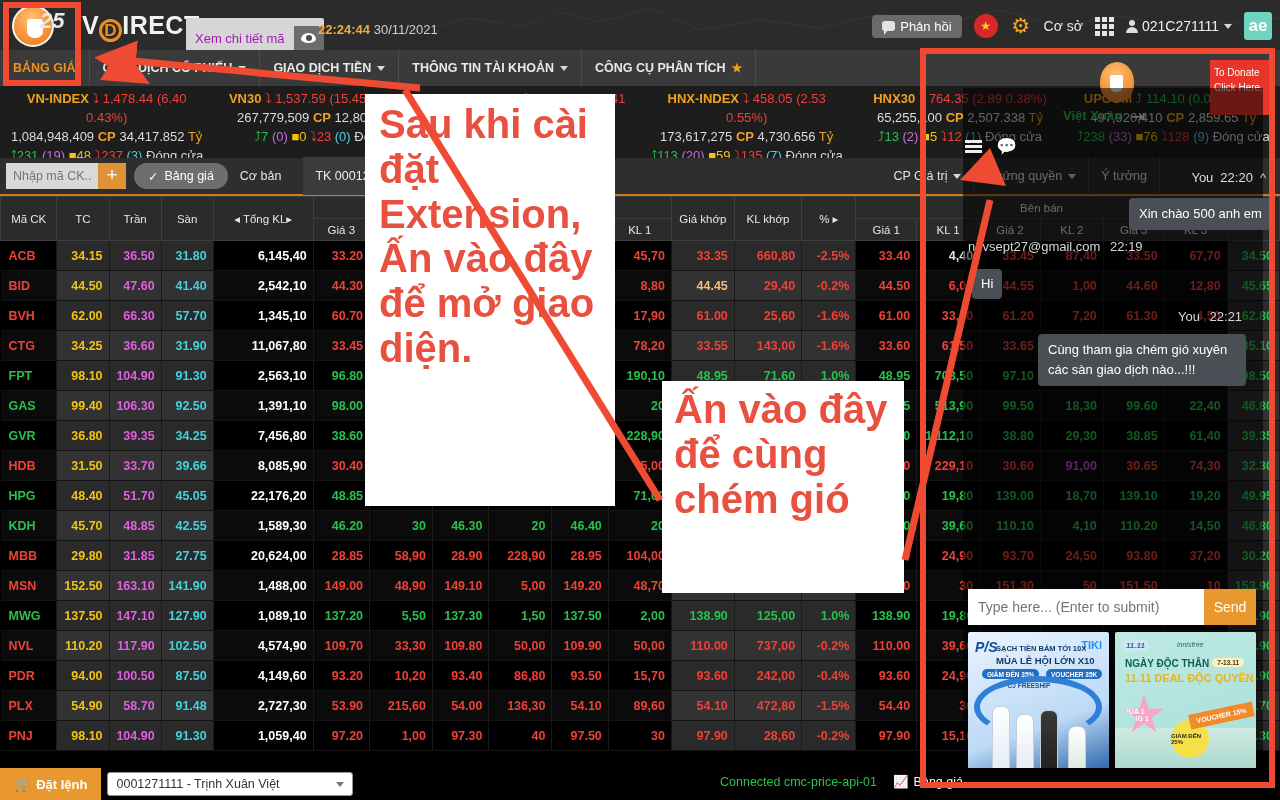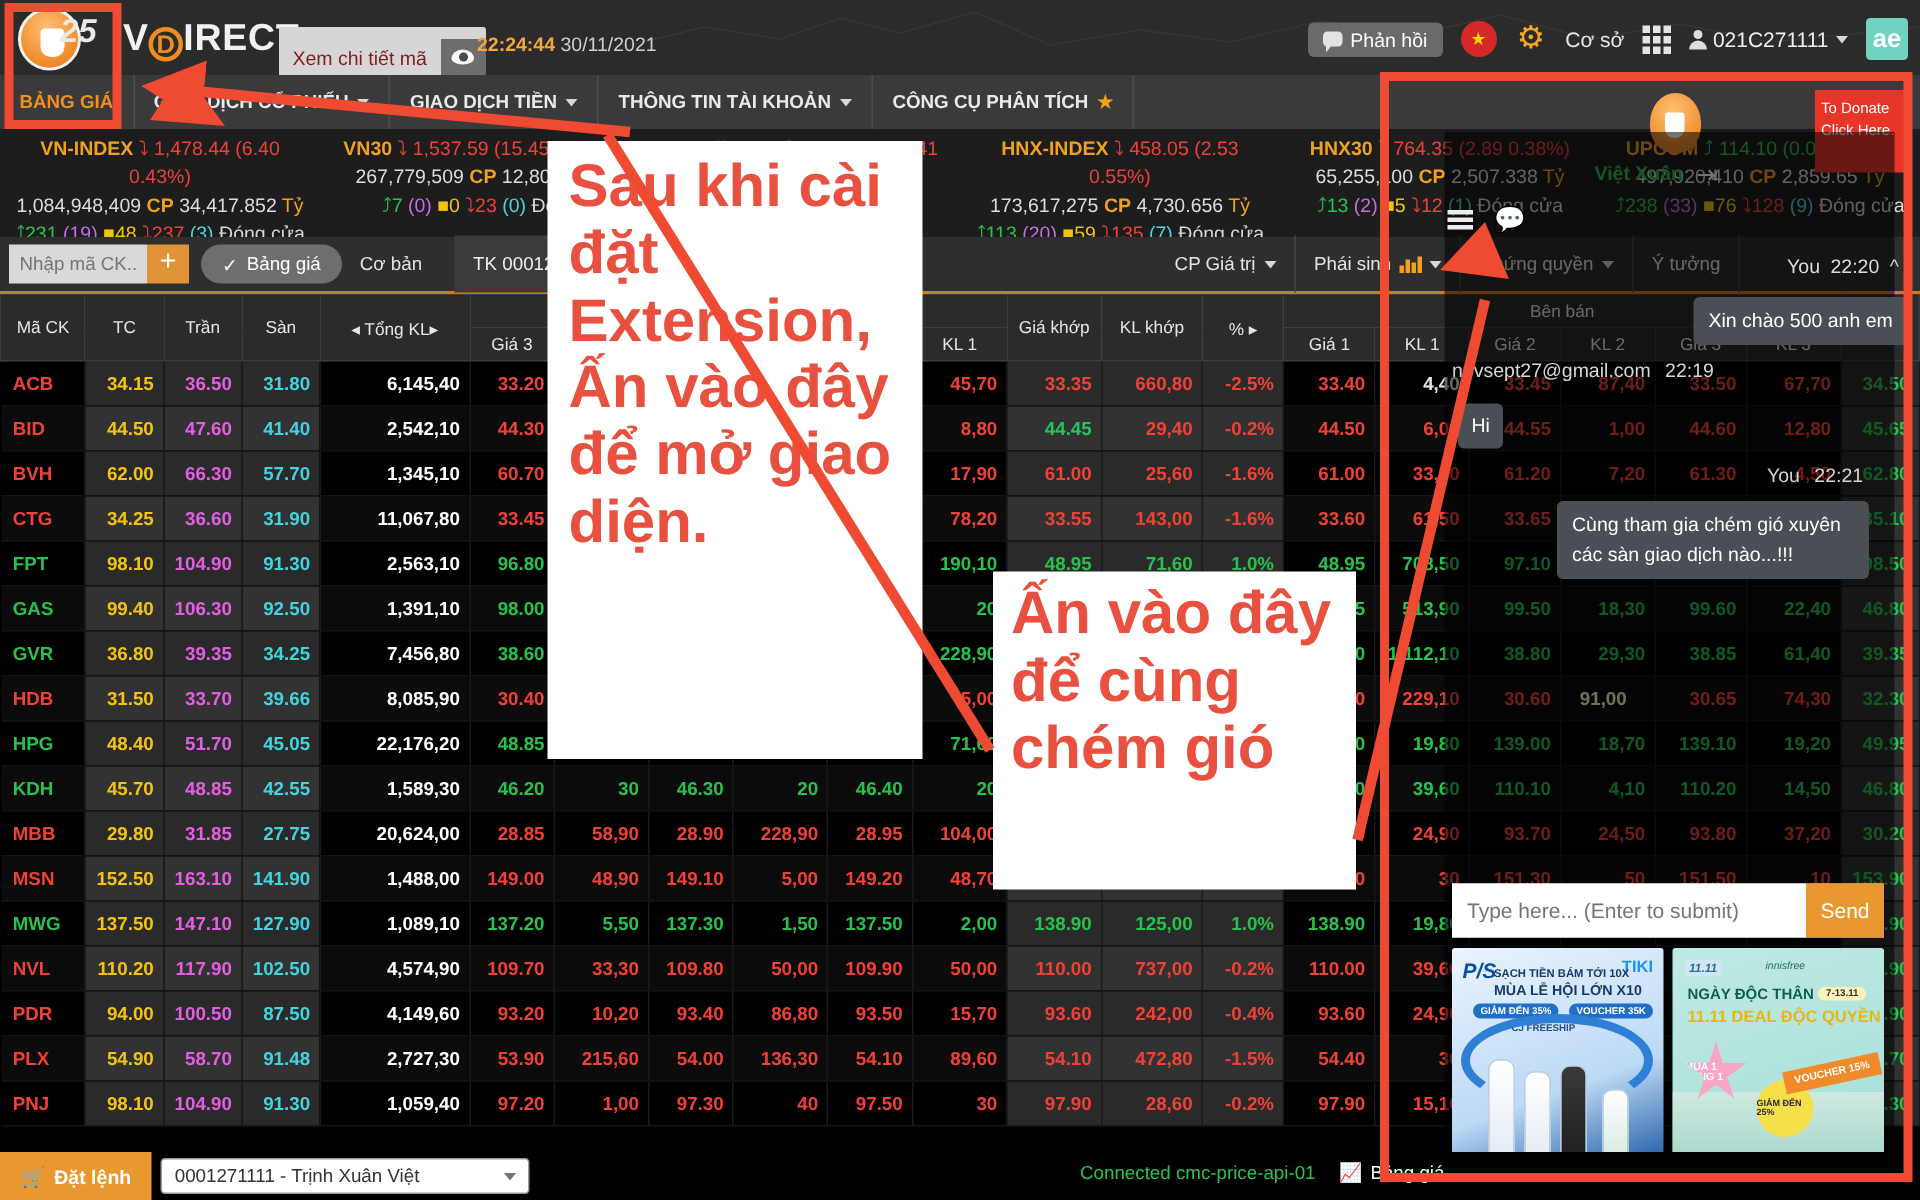--- a/index.html
+++ b/index.html
@@ -13,21 +13,21 @@
   .logo-egg { position:absolute; left:6px; top:3px; width:42px; height:42px; border-radius:50%;
      background:radial-gradient(circle at 45% 30%, #ffc071, #f08a2a 70%); border:2px solid #f4f4f4; }
   .logo-egg:after { content:""; position:absolute; left:13px; top:12px; width:16px; height:19px;
      background:#fff; border-radius:3px 3px 7px 7px; }
   .logo-25 { position:absolute; left:34px; top:6px; font-size:22px; font-weight:bold; color:#e9e9e9; font-style:italic;}
   .brand { position:absolute; left:82px; top:11px; font-size:25px; font-weight:bold; letter-spacing:.5px; color:#f1f1f1; }
   .brand .ring { display:inline-block; border:3px solid #ef8d22; border-radius:50%; width:23px;height:23px;
       line-height:18px; text-align:center; color:#ef8d22; font-size:17px; vertical-align:-2px;}
 
   .xem-box { position:absolute; left:186px; top:18px; height:40px; display:flex; align-items:center;
-      background:#d6d6d6; color:#7f1d1d; border-radius:2px; overflow:hidden; }
+      background:#d6d6d6; color:#a21caf; border-radius:2px; overflow:hidden; }
   .xem-box .txt { padding:0 9px; font-size:13px; }
   .xem-box .eye { width:30px; height:24px; background:#6d6d6d; display:flex; align-items:center; justify-content:center; }
   .eye-g { width:15px;height:10px;border-radius:50%/60% 60% 40% 40%; background:#fff; position:relative;}
   .eye-g:after{content:"";position:absolute;left:4.5px;top:2px;width:6px;height:6px;border-radius:50%;background:#4a4a4a;}
   .clock { position:absolute; left:318px; top:22px; font-size:13px; font-weight:bold; color:#f2a93b;}
   .clock .d { color:#cfcfcf; font-weight:normal;}
 
   .hdr-right { position:absolute; right:8px; top:12px; display:flex; align-items:center; gap:12px;}
   .btn-phanhoi { background:#6a6a6a; color:#fff; border-radius:4px; padding:4px 10px; font-size:13px;
      display:flex; align-items:center; gap:5px;}
@@ -293,30 +293,20 @@
     <span>Bảng giá</span>
   </div>
   <div class="tb-item plain">Cơ bản</div>
   <div class="tb-acct">TK 0001271111</div>
   <div style="flex:1"></div>
   <div class="tb-item">
     <span>CP Giá trị</span>
     <span class="caret"></span>
   </div>
   <div class="tb-item">
-    <span>Phái sinh</span>
-    <span class="mini-chart-ic">
-      <i style="left:0;height:5px"></i>
-        <i style="left:4px;height:9px"></i>
-        <i style="left:8px;height:7px"></i>
-        <i style="left:12px;height:11px"></i>
-    </span>
-    <span class="caret"></span>
-  </div>
-  <div class="tb-item">
     <span>Chứng quyền</span>
     <span class="caret"></span>
   </div>
   <div class="tb-item">
     <span>Ý tưởng</span>
   </div>
   <div style="width:120px"></div>
 </div>
 
 <div class="tbl-wrap">
@@ -402,21 +392,21 @@
           <td class="shade" style="color: rgb(242, 196, 15);">44.50</td>
           <td class="shade" style="color: rgb(228, 94, 228);">47.60</td>
           <td class="shade" style="color: rgb(63, 212, 222);">41.40</td>
           <td class="dark" style="color: rgb(255, 255, 255);">2,542,10</td>
           <td class="dark" style="color: rgb(239, 65, 54);">44.30</td>
           <td class="dark" style="color: rgb(239, 65, 54);">14,20</td>
           <td class="dark" style="color: rgb(239, 65, 54);">44.35</td>
           <td class="dark" style="color: rgb(239, 65, 54);">14,70</td>
           <td class="dark" style="color: rgb(239, 65, 54);">44.40</td>
           <td class="dark" style="color: rgb(239, 65, 54);">8,80</td>
-          <td class="shade" style="color: #22c55e; padding-left: 24px;">44.45</td>
+          <td class="shade" style="color: #fdba74; padding-left: 24px;">44.45</td>
           <td class="shade" style="color: rgb(239, 65, 54);">29,40</td>
           <td class="shade" style="color: rgb(239, 65, 54);">-0.2%</td>
           <td class="dark" style="color: rgb(239, 65, 54);">44.50</td>
           <td class="dark" style="color: rgb(239, 65, 54);">6,00</td>
           <td class="dark" style="color: rgb(239, 65, 54);">44.55</td>
           <td class="dark" style="color: rgb(239, 65, 54);">1,00</td>
           <td class="dark" style="color: rgb(239, 65, 54);">44.60</td>
           <td class="dark" style="color: rgb(239, 65, 54);">12,80</td>
           <td class="shade" style="color: rgb(39, 194, 76);">45.65</td>
         </tr>
@@ -546,21 +536,21 @@
           <td class="dark" style="color: rgb(239, 65, 54);">30.45</td>
           <td class="dark" style="color: rgb(239, 65, 54);">119,30</td>
           <td class="dark" style="color: rgb(239, 65, 54);">30.50</td>
           <td class="dark" style="color: rgb(239, 65, 54);">5,00</td>
           <td class="shade" style="color: rgb(239, 65, 54);">149.20</td>
           <td class="shade" style="color: rgb(239, 65, 54);">48,70</td>
           <td class="shade" style="color: rgb(239, 65, 54);">-2.2%</td>
           <td class="dark" style="color: rgb(239, 65, 54);">149.20</td>
           <td class="dark" style="color: rgb(239, 65, 54);">229,10</td>
           <td class="dark" style="color: rgb(239, 65, 54);">30.60</td>
-          <td class="dark" style="color: #fef9c3; text-align: center;">91,00</td>
+          <td class="dark" style="color: #d946ef;">91,00</td>
           <td class="dark" style="color: rgb(239, 65, 54);">30.65</td>
           <td class="dark" style="color: rgb(239, 65, 54);">74,30</td>
           <td class="shade" style="color: rgb(39, 194, 76);">32.30</td>
         </tr>
         <tr>
           <td style="color: rgb(39, 194, 76); background: rgb(0, 0, 0);">HPG</td>
           <td class="shade" style="color: rgb(242, 196, 15);">48.40</td>
           <td class="shade" style="color: rgb(228, 94, 228);">51.70</td>
           <td class="shade" style="color: rgb(63, 212, 222);">45.05</td>
           <td class="dark" style="color: rgb(255, 255, 255);">22,176,20</td>

